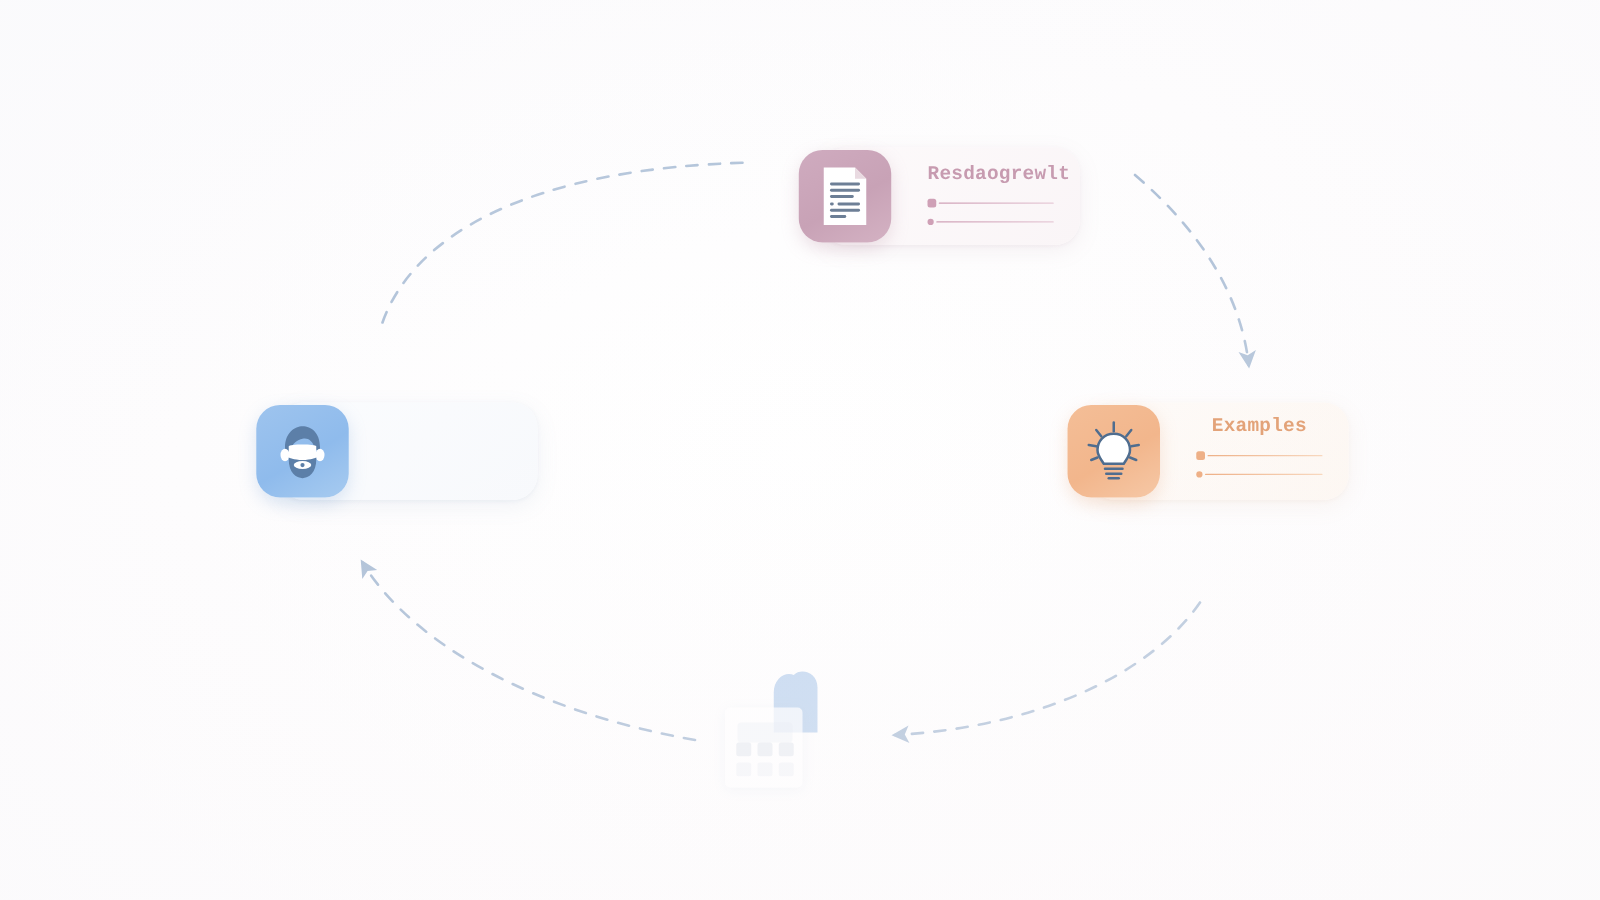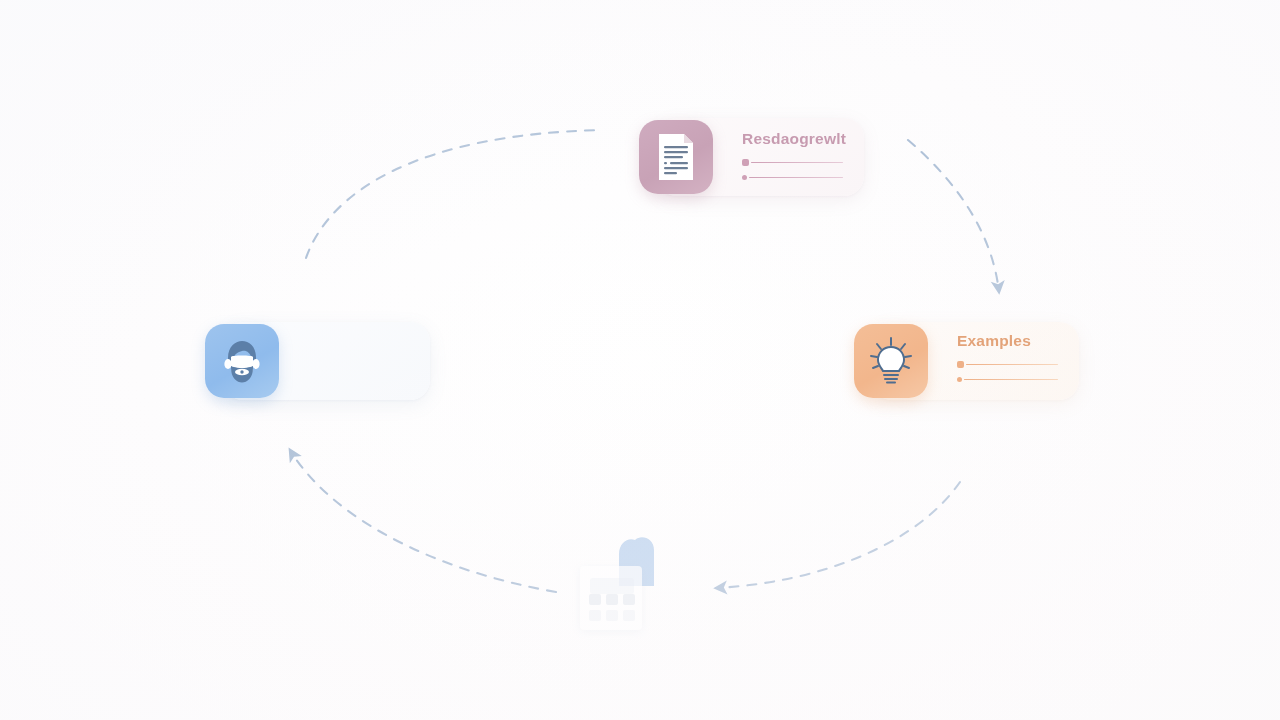--- a/index.html
+++ b/index.html
@@ -62,20 +62,21 @@
   .card-body {
     position: absolute;
     z-index: 2;
   }
   .card-title {
     font-size: 15.5px;
     font-weight: 600;
     letter-spacing: 0.2px;
     white-space: nowrap;
     margin: 0 0 11px 0;
+    font-family: Liberation Mono, monospace;
   }
   .bar-row {
     display: flex;
     align-items: center;
     margin-bottom: 9px;
   }
   .bar-knob {
     width: 7px;
     height: 7px;
     border-radius: 2px;
@@ -129,21 +130,21 @@
     left: 18px; top: 4px; width: 207px; height: 78px;
     background: linear-gradient(135deg, #fefbf8 0%, #fdf6f0 100%);
     box-shadow: 0 5px 18px rgba(200,150,110,0.10), 0 1px 3px rgba(200,150,110,0.07);
   }
   #card-ex .icon-tile {
     left: 0px; top: 6px;
     background: linear-gradient(150deg, #f4be97 0%, #f2b68c 55%, #f6c8a6 100%);
     box-shadow: 0 5px 14px rgba(230,170,125,0.28);
   }
   #card-ex .card-body { left: 103px; top: 14px; }
-  #card-ex .card-title { color: #e3a379; }
+  #card-ex .card-title { color: #e3a379; text-align: center; }
   #card-ex .bar-knob { background: #eeb храм; background: #eeb087; }
   #card-ex .bar-line { background: linear-gradient(90deg, #eeb087 0%, #f8d8bf 100%); }
 
   
   #ghost {
     position: absolute;
     left: 578px; top: 534px;
     width: 96px; height: 100px;
     opacity: 0.55;
   }

